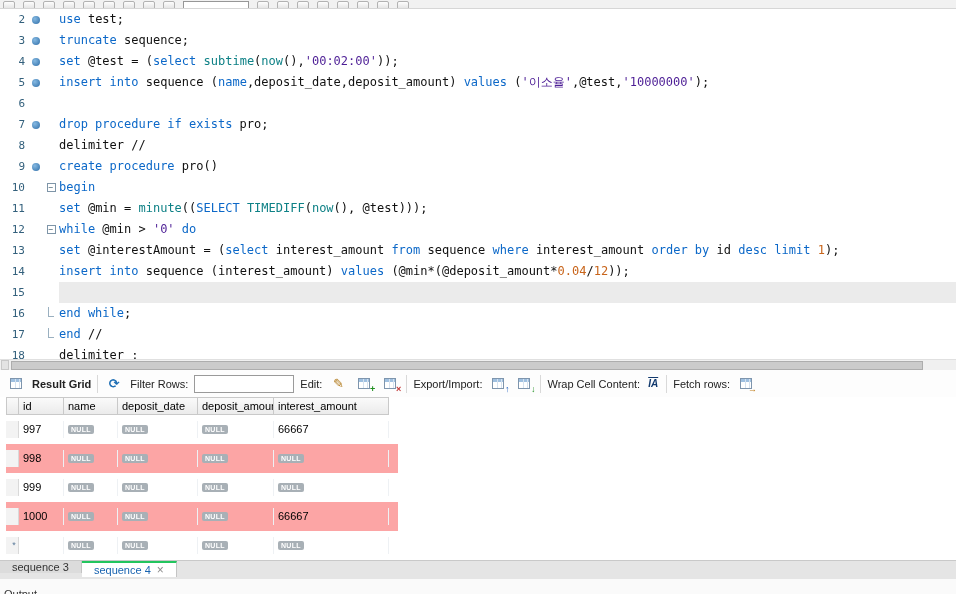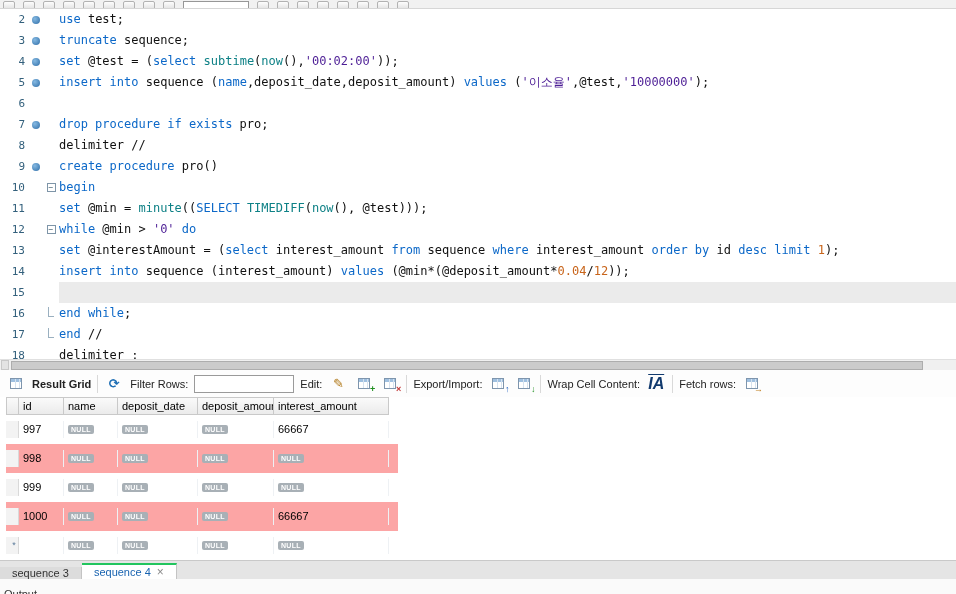--- a/index.html
+++ b/index.html
@@ -43,39 +43,39 @@
   .sep{width:1px;height:18px;background:#d9d9d9;flex:none}
   .filter-input{width:100px;height:18px;border:1px solid #9a9a9a;font-size:11px;padding:0 3px;font-family:"Liberation Sans",sans-serif}
   .ti{position:relative;width:20px;height:16px;flex:none;display:inline-flex;align-items:center;justify-content:center}
   .g{display:block;width:12px;height:11px;border:1px solid #7e95ad;
      background:linear-gradient(90deg,transparent 0 4px,#d6e2ef 4px 5px,transparent 5px 8px,#d6e2ef 8px 9px,transparent 9px),
                 linear-gradient(180deg,#9fc0e0 0 3px,#fff 3px)}
   .ov{position:absolute;right:-1px;bottom:-2px;font-size:9px;font-weight:bold;line-height:9px}
   .plus{color:#1f8f1f}.minus{color:#c03030}.up{color:#1f5fbf}.dn{color:#1f8f1f}.fr{color:#c07f1f}
   .pen{color:#b07818;font-size:13px}
   .ti-refresh{color:#1f6fb5;font-weight:bold;font-size:13px;font-family:"DejaVu Sans",sans-serif}
-  .wrapia{font-size:16px;color:#123a6e;text-decoration:overline;font-style:italic;width:auto;padding:0 2px;font-weight:bold}
+  .wrapia{font-size:10px;color:#123a6e;text-decoration:overline;font-style:italic;width:auto;padding:0 2px;font-weight:bold}
 
   
   .grid{width:392px;margin-left:6px;font-size:11px}
   .ghead{display:flex;height:18px}
   .ghead>:first-child{border-left:1px solid #c9c9c9}
   .hcell,.ghcell{background:linear-gradient(#fafafa,#ebebeb);border:1px solid #c9c9c9;border-left:none;
     height:18px;padding:2px 0 0 4px;overflow:hidden;white-space:nowrap;color:#000}
   .gut{width:13px;flex:none;padding-left:0}
   .c0{width:45px;flex:none}.c1{width:54px;flex:none}.c2{width:80px;flex:none}.c3{width:76px;flex:none}.c4{width:115px;flex:none}
   .gbody{background:#fff}
   .grow{display:flex;height:29px;align-items:center}
   .grow.sel{background:#fca5a5}
   .gcell{height:17px;display:flex;align-items:center;padding-left:4px;overflow:hidden;white-space:nowrap;border-right:1px solid #eef1f4}
   .grow .gut{background:#f3f3f3;border-right:1px solid #d9d9d9;justify-content:center;font-size:9px;color:#5a7a9a}
   .nullbadge{background:#a8b0b6;color:#fff;font-size:7px;font-weight:bold;padding:1px 3px;border-radius:2px;line-height:7px;letter-spacing:.3px}
 
   
-  .tabbar{height:22px;background:#e5e5e5;border-top:1px solid #c9c9c9;display:flex;align-items:flex-end}
+  .tabbar{height:22px;background:#e5e5e5;border-top:1px solid #c9c9c9;display:flex;align-items:flex-start}
   .tab{padding:0 12px;font-size:11px;background:#dcdcdc;color:#333;border-right:1px solid #c4c4c4;display:flex;align-items:center;gap:6px}
   .tab.active{background:#ffffff;color:#1863b0;border-top:2px solid #22c55e}
   .close{color:#8a8a8a;font-size:12px}
 
   .bottom-sliver{height:17px;background:#fafafa;overflow:hidden;font-size:11px;color:#333;padding-left:4px}
   .bottom-sliver span{display:block;margin-top:9px}
 </style>
 </head>
 <body>
 

